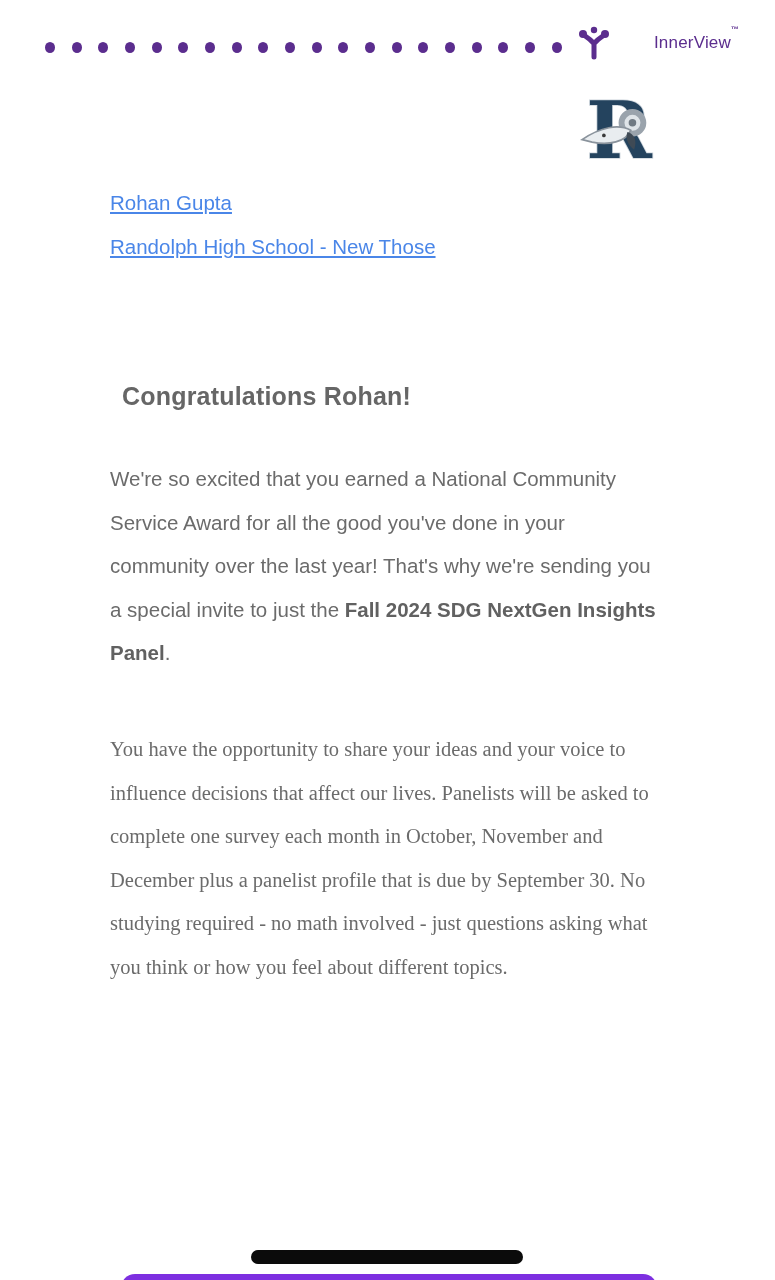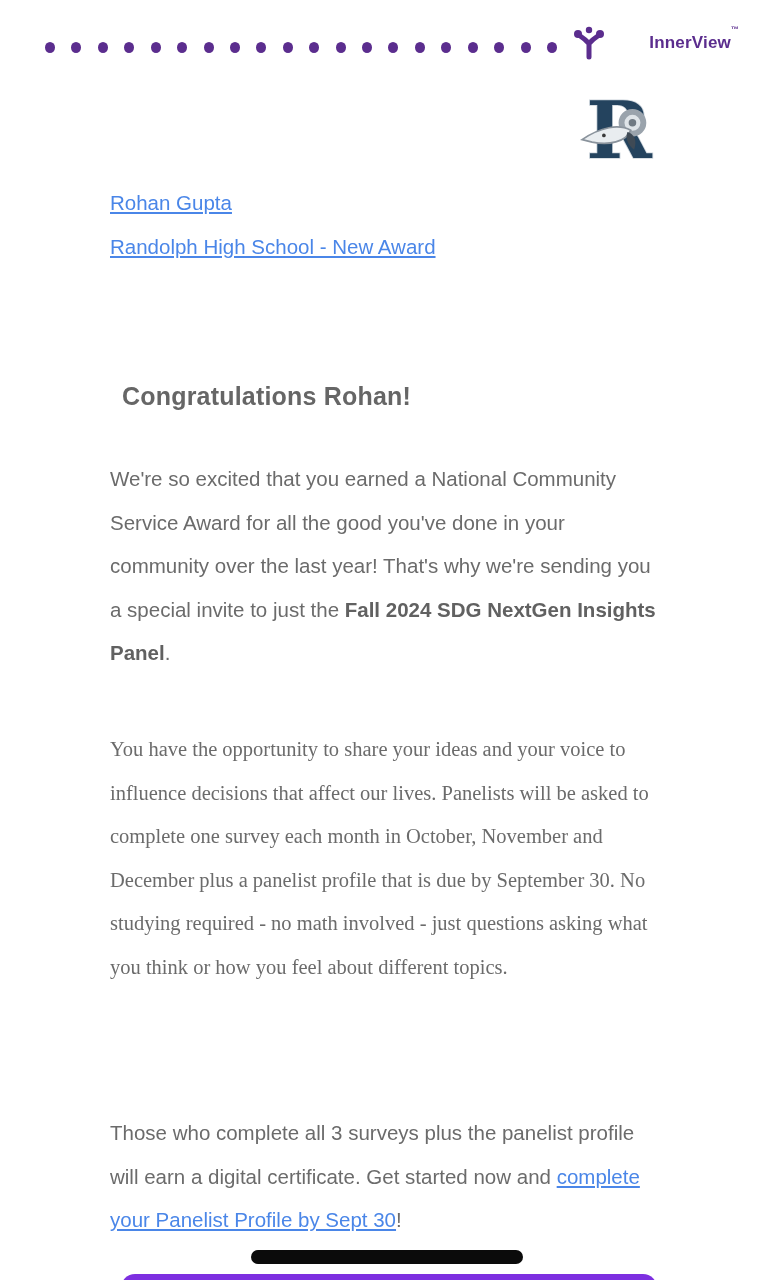--- a/index.html
+++ b/index.html
@@ -27,21 +27,21 @@
     display:flex;align-items:flex-start;
   }
   .dots{
     flex:1;display:flex;justify-content:space-between;align-items:center;
     margin-top:15px;margin-right:12px;height:12px;
   }
   .dot{width:10px;height:11px;border-radius:50%;background:var(--brand_purple);}
   .brand{display:flex;align-items:flex-start;}
   .brand-mark{width:40px;height:34px;display:block;}
   .brand-text{
-    font-size:17px;font-weight:bold;color:var(--brand_purple);
+    font-size:17px;font-weight:normal;color:var(--brand_purple);
     letter-spacing:.2px;margin-top:8px;line-height:1;margin-left:40px;
   }
   .tm{font-size:8px;font-weight:bold;color:var(--brand_purple);vertical-align:super;line-height:1;}
   
   .school-logo{position:absolute;left:577px;top:86px;width:84px;height:87px;}
   
   .links{position:absolute;left:110px;top:181px;}
   .elink{
     display:block;color:var(--link_blue);font-size:20.5px;line-height:43.5px;
     text-decoration:underline;cursor:pointer;
@@ -118,28 +118,27 @@
       <circle cx="66" cy="42" r="13" fill="#dfe4e8" stroke="#9aa3ac" stroke-width="7"></circle>
       <circle cx="66" cy="42" r="4.5" fill="#707a83"></circle>
       <path d="M6,62 C28,47 50,43 64,51 C58,65 38,69 18,65 Z" fill="#e9edf0" stroke="#8a939c" stroke-width="2"></path>
       <path d="M60,53 C68,55 72,63 68,74 C61,69 57,61 60,53 Z" fill="#3f4a55"></path>
       <circle cx="32" cy="57" r="2.2" fill="#3a3a3a"></circle>
     </g>
   </svg>
 
   <div class="links">
     <a href="#" class="elink">Rohan Gupta</a>
-    <a href="#" class="elink">Randolph High School - New Award</a>
+    <a href="#" class="elink">Randolph High School - New Those</a>
   </div>
 
   <h1 class="heading">Congratulations Rohan!</h1>
 
   <p class="para p1"><span>We're so excited that you earned a National Community Service Award for all the good you've done in your community over the last year! That's why we're sending you a special invite to just the </span><strong>Fall 2024 SDG NextGen Insights Panel</strong><span>.</span></p>
 
   <p class="para p2">You have the opportunity to share your ideas and your voice to influence decisions that affect our lives. Panelists will be asked to complete one survey each month in October, November and December plus a panelist profile that is due by September 30. No studying required - no math involved - just questions asking what you think or how you feel about different topics.</p>
 
-  <p class="para p3"><span>Those who complete all 3 surveys plus the panelist profile will earn a digital certificate. Get started now and </span><a href="#" class="elink inline">complete your Panelist Profile by Sept 30</a><span>!</span></p>
 
   <div class="scroll-bar"></div>
 
   <div class="cta-button"></div>
 
 </div>
 
 </body></html>

